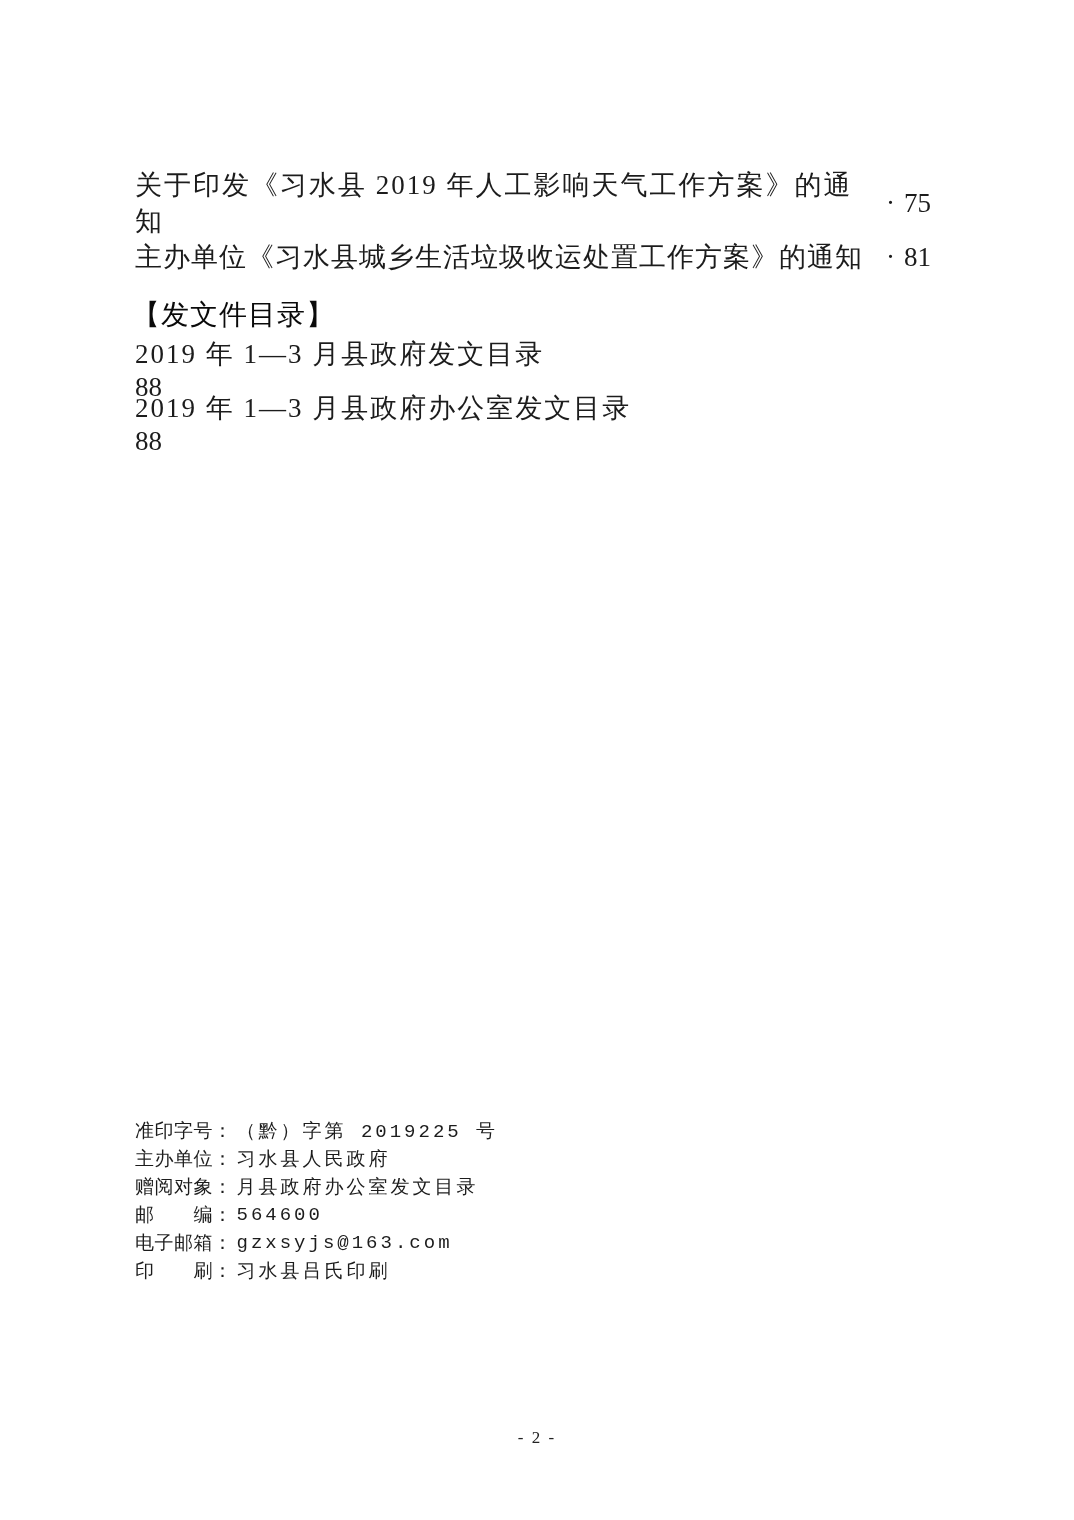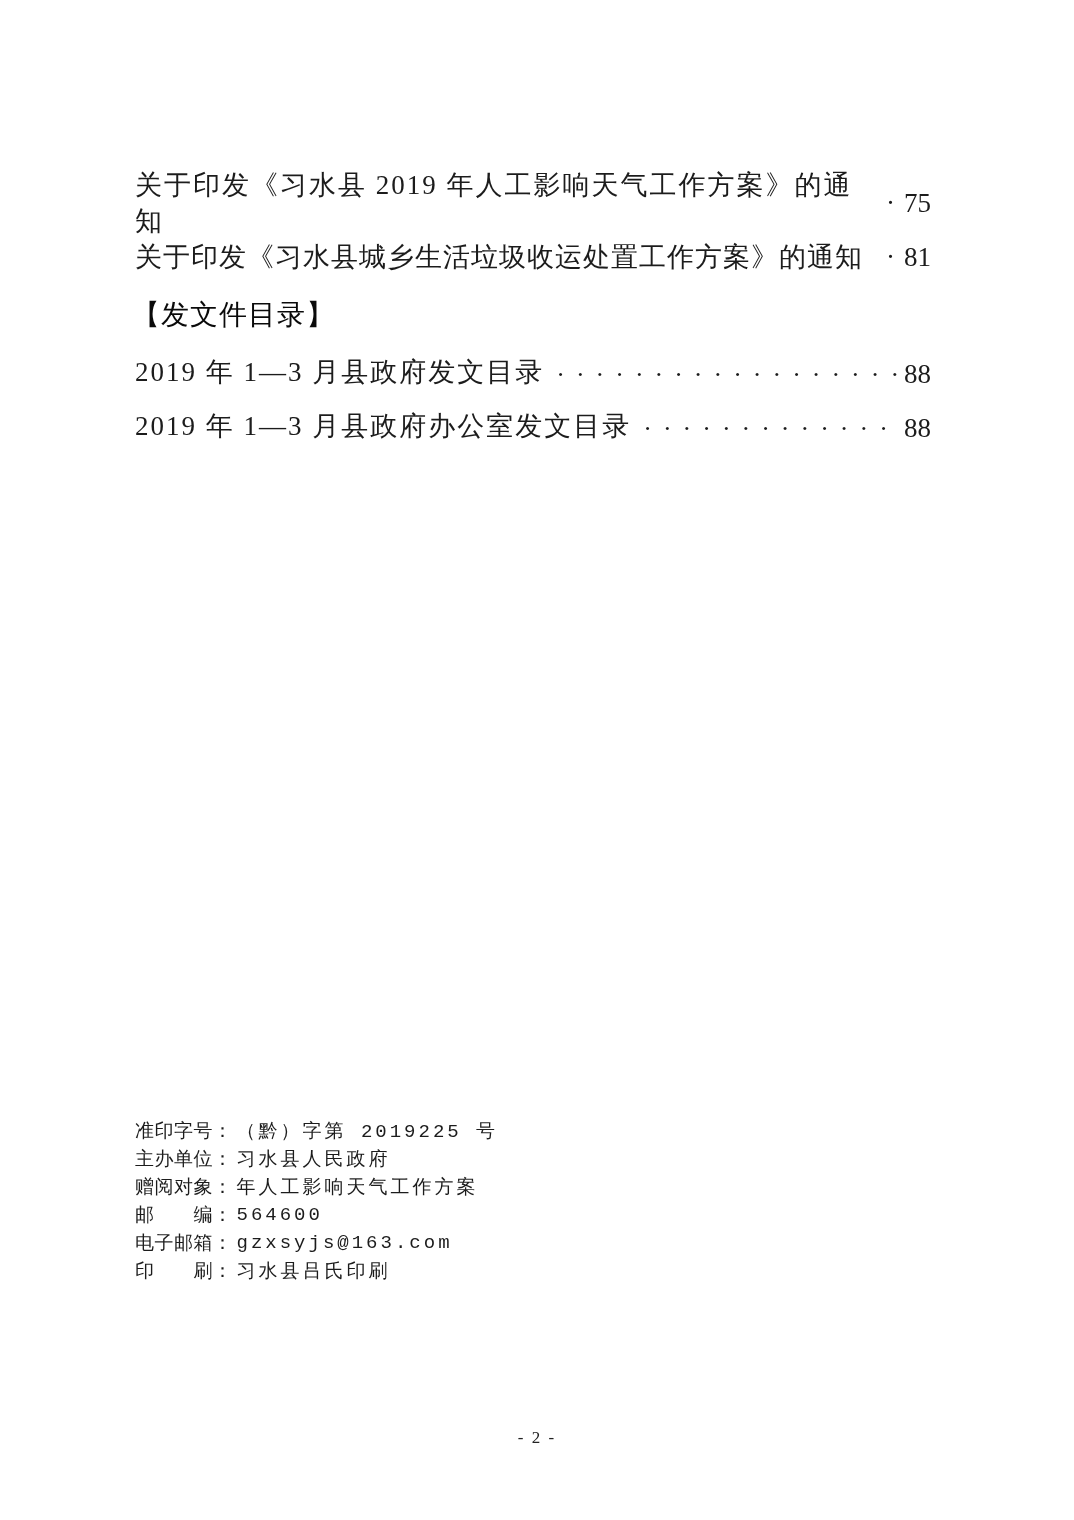--- a/index.html
+++ b/index.html
@@ -55,22 +55,23 @@
   
   .toc-list {
     position: absolute;
     top: 336px;
     left: 135px;
     width: 796px;
   }
   .toc-list .toc-row {
     height: 54px;
     display: flex;
-    align-items: flex-end;
+    align-items: flex-start;
     font-size: 27px;
+    flex-direction: column;
   }
   .toc-list .toc-text {
     white-space: nowrap;
     letter-spacing: 2px;
   }
   .toc-list .leader {
     flex: 1;
     overflow: hidden;
     white-space: nowrap;
     letter-spacing: 11px;
@@ -115,21 +116,21 @@
 <body>
 
 <div class="page">
 
   <div class="toc-top">
     <div class="toc-row">
       <span class="toc-text ls1">关于印发《习水县 2019 年人工影响天气工作方案》的通知</span>
       <span class="toc-page"><span class="toc-sep">·</span><span>75</span></span>
     </div>
     <div class="toc-row">
-      <span class="toc-text ls2">关于印发《习水县城乡生活垃圾收运处置工作方案》的通知</span>
+      <span class="toc-text ls2">主办单位《习水县城乡生活垃圾收运处置工作方案》的通知</span>
       <span class="toc-page"><span class="toc-sep">·</span><span>81</span></span>
     </div>
   </div>
 
   <div class="section-header">【发文件目录】</div>
 
   <div class="toc-list">
     <div class="toc-row">
       <span class="toc-text">2019 年 1—3 月县政府发文目录</span>
       <span class="leader">·······················</span>
@@ -146,21 +147,21 @@
     <div class="col-row">
       <span class="col-label">准印字号：</span>
       <span class="col-value">（黔）字第 2019225 号</span>
     </div>
     <div class="col-row">
       <span class="col-label">主办单位：</span>
       <span class="col-value">习水县人民政府</span>
     </div>
     <div class="col-row">
       <span class="col-label">赠阅对象：</span>
-      <span class="col-value">年人工影响天气工作方案</span>
+      <span class="col-value">月县政府办公室发文目录</span>
     </div>
     <div class="col-row">
       <span class="col-label">邮　　编：</span>
       <span class="col-value">564600</span>
     </div>
     <div class="col-row">
       <span class="col-label">电子邮箱：</span>
       <span class="col-value">gzxsyjs@163.com</span>
     </div>
     <div class="col-row">

